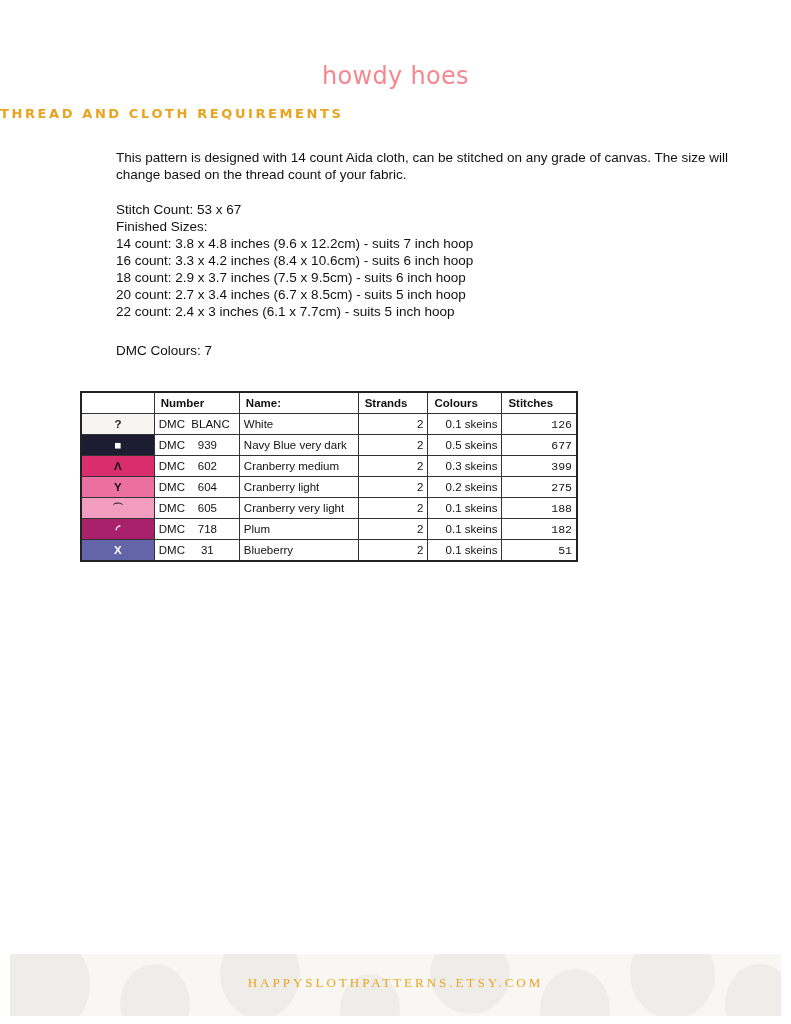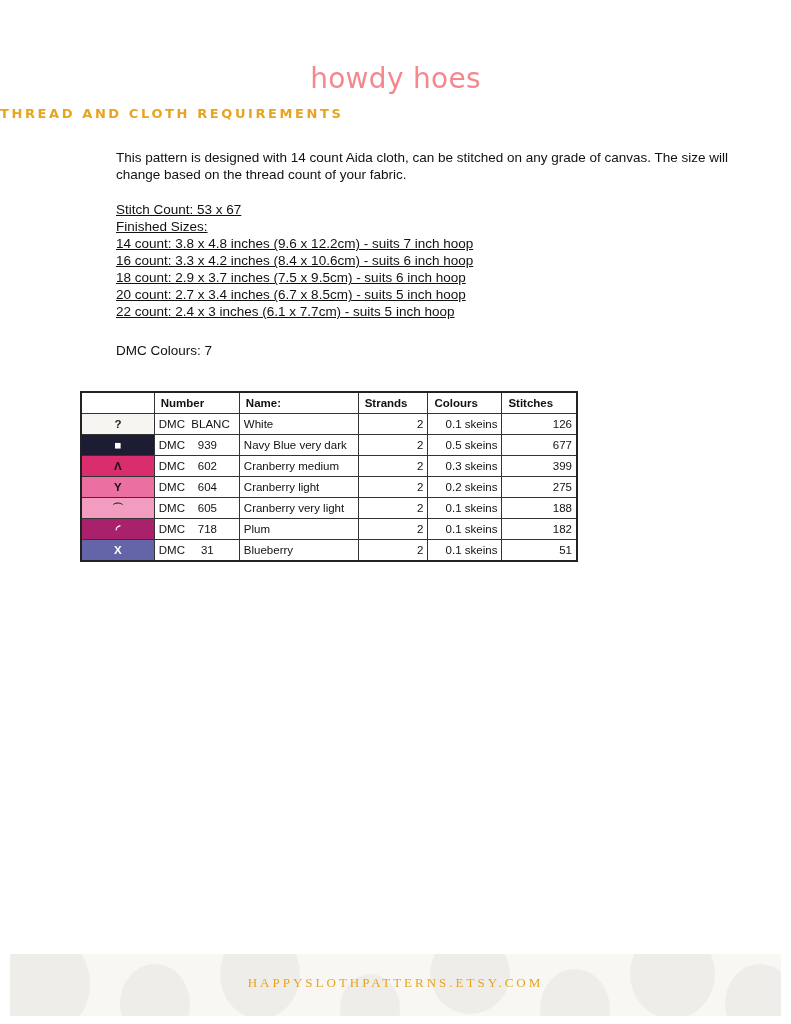--- a/index.html
+++ b/index.html
@@ -1,32 +1,32 @@
 <!DOCTYPE html>
 <html><head>
 <meta charset="utf-8">
 <style>
   html, body { margin:0; padding:0; background:#ffffff; }
   body { width:791px; height:1024px; position:relative; overflow:hidden; font-family:"Liberation Sans", sans-serif; color:#111; }
-  .title { position:absolute; top:62px; left:0; width:791px; text-align:center; font-family:"DejaVu Sans", sans-serif; font-size:28px; color:#f4888e; letter-spacing:0.3px; }
+  .title { position:absolute; top:62px; left:0; width:791px; text-align:center; font-family:"DejaVu Sans", sans-serif; font-size:24px; color:#f4888e; letter-spacing:0.3px; }
   .subtitle { position:absolute; top:106px; left:0; width:791px; text-align:left; font-family:"DejaVu Sans", sans-serif; font-size:13px; font-weight:bold; letter-spacing:2.6px; color:#e8a41f; }
   .body-text { position:absolute; left:75px; width:650px; font-family:"Liberation Sans", sans-serif; font-size:13.5px; line-height:17px; color:#111; }
   .intro { top:149px; }
-  .stats { top:201px;text-decoration:underline; }
+  .stats { top:201px; }
   .colours { top:342px; }
   .body-text div { white-space:nowrap;margin-left:41px; }
   table.threads { position:absolute; top:391px; left:80px; width:498px; border-collapse:collapse; font-family:"Liberation Sans", sans-serif; font-size:11.5px; border:2px solid #222; }
   table.threads td, table.threads th { border:1px solid #333; height:20px; padding:0 4px; }
   table.threads th { text-align:left; font-weight:bold; padding-left:6px; }
   td.swatch { width:104px; text-align:center; padding:0; font-weight:bold; }
   td.num { width:80px; white-space:pre; }
   td.name { width:155px; }
   td.strands { width:73px; text-align:right; }
   td.length { width:80px; text-align:right; }
-  td.stitches { width:80px; text-align:right; }
+  td.stitches { width:80px; text-align:right;font-family:Liberation Mono, monospace; }
   .footer { position:absolute; top:954px; left:10px; width:771px; height:62px; background:#f8f7f4; overflow:hidden; }
   .footer .blob { position:absolute; border-radius:50%; background:#efedea; }
   .footer-text { position:absolute; top:975px; left:0; width:791px; text-align:center; font-family:Liberation Serif, serif; font-size:13px; letter-spacing:3px; color:#e8a41f; }
 </style>
 </head>
 <body>
 
 <div class="title">howdy hoes</div>
 <div class="subtitle">THREAD AND CLOTH REQUIREMENTS</div>
 

